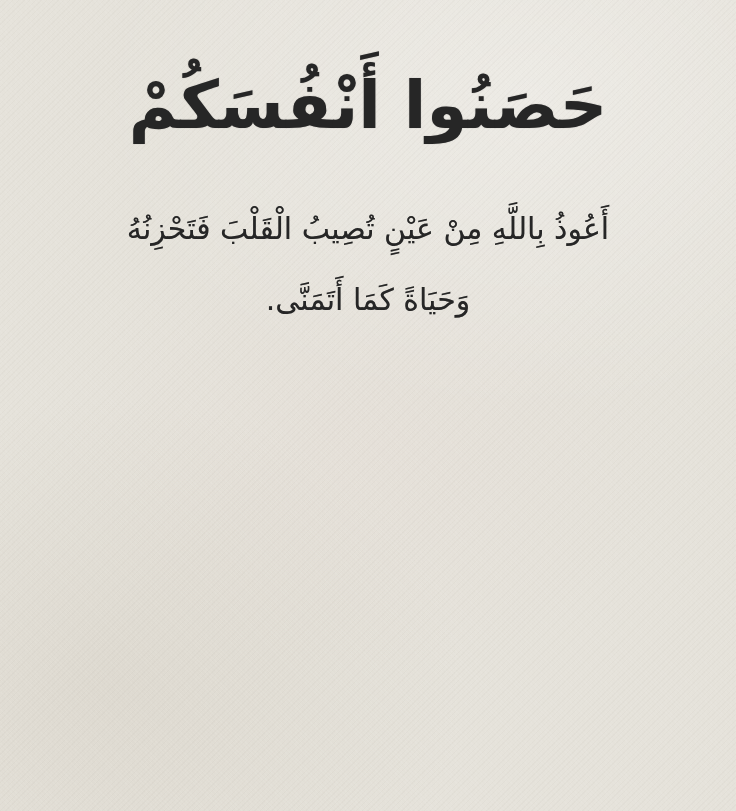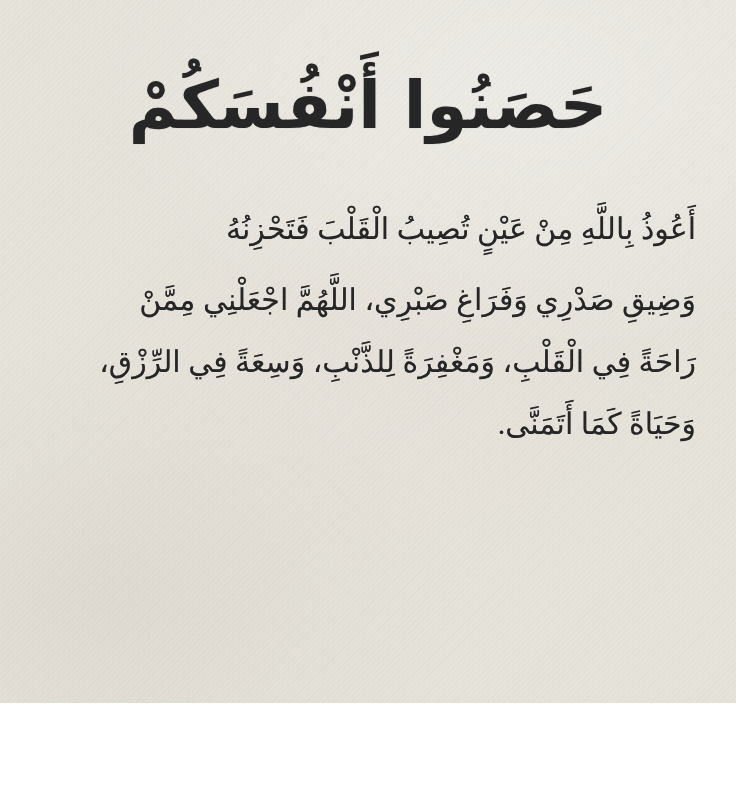--- a/index.html
+++ b/index.html
@@ -9,21 +9,21 @@
   * { margin: 0; padding: 0; box-sizing: border-box; }
   html, body {
     width: 736px;
   }
   body {
     font-family: "DejaVu Sans", sans-serif;
   }
   .page {
     position: relative;
     width: 736px;
-    height: 703px;
+    height: 811px;
     overflow: hidden;
     direction: rtl;
     background:
       radial-gradient(ellipse 90% 60% at 72% 12%, rgba(255,255,255,0.30), rgba(255,255,255,0) 65%),
       radial-gradient(ellipse 80% 60% at 15% 85%, rgba(185,175,160,0.18), rgba(185,175,160,0) 60%),
       radial-gradient(ellipse 60% 40% at 50% 55%, rgba(228,216,210,0.25), rgba(228,216,210,0) 70%),
       var(--bg);
     color: var(--ink);
   }
   
@@ -49,24 +49,23 @@
     letter-spacing: 1px;
     text-align: center;
     color: var(--ink);
     text-shadow: 0 0 1px rgba(38,38,38,0.35);
   }
   .body-text {
     position: relative;
     padding: 14px 40px 0 40px;
     font-size: 30px;
     line-height: 62px;
-    text-align: right;
+    text-align: center;
     color: var(--ink);
     text-shadow: 0 0 0.5px rgba(38,38,38,0.4);
-    font-family: Liberation Serif, serif;
   }
   .line {
     white-space: nowrap;
   }
   .line.short-line {
     padding-left: 0;
     padding-right: 196px; 
   }
   .para-2 {
     margin-top: 9px;
@@ -80,19 +79,17 @@
 
   <div class="title">حَصَنُوا أَنْفُسَكُمْ</div>
 
   <div class="body-text">
 
     <div class="para-1">
       <div class="line">أَعُوذُ بِاللَّهِ مِنْ عَيْنٍ تُصِيبُ الْقَلْبَ فَتَحْزِنُهُ</div>
     </div>
 
     <div class="para-2">
-      <div class="line">وَضِيقِ صَدْرِي وَفَرَاغِ صَبْرِي، اللَّهُمَّ اجْعَلْنِي مِمَّنْ</div>
-      <div class="line">رَاحَةً فِي الْقَلْبِ، وَمَغْفِرَةً لِلذَّنْبِ، وَسِعَةً فِي الرِّزْقِ،</div>
       <div class="line">وَحَيَاةً كَمَا أَتَمَنَّى.</div>
     </div>
 
   </div>
 </div>
 
 </body></html>

